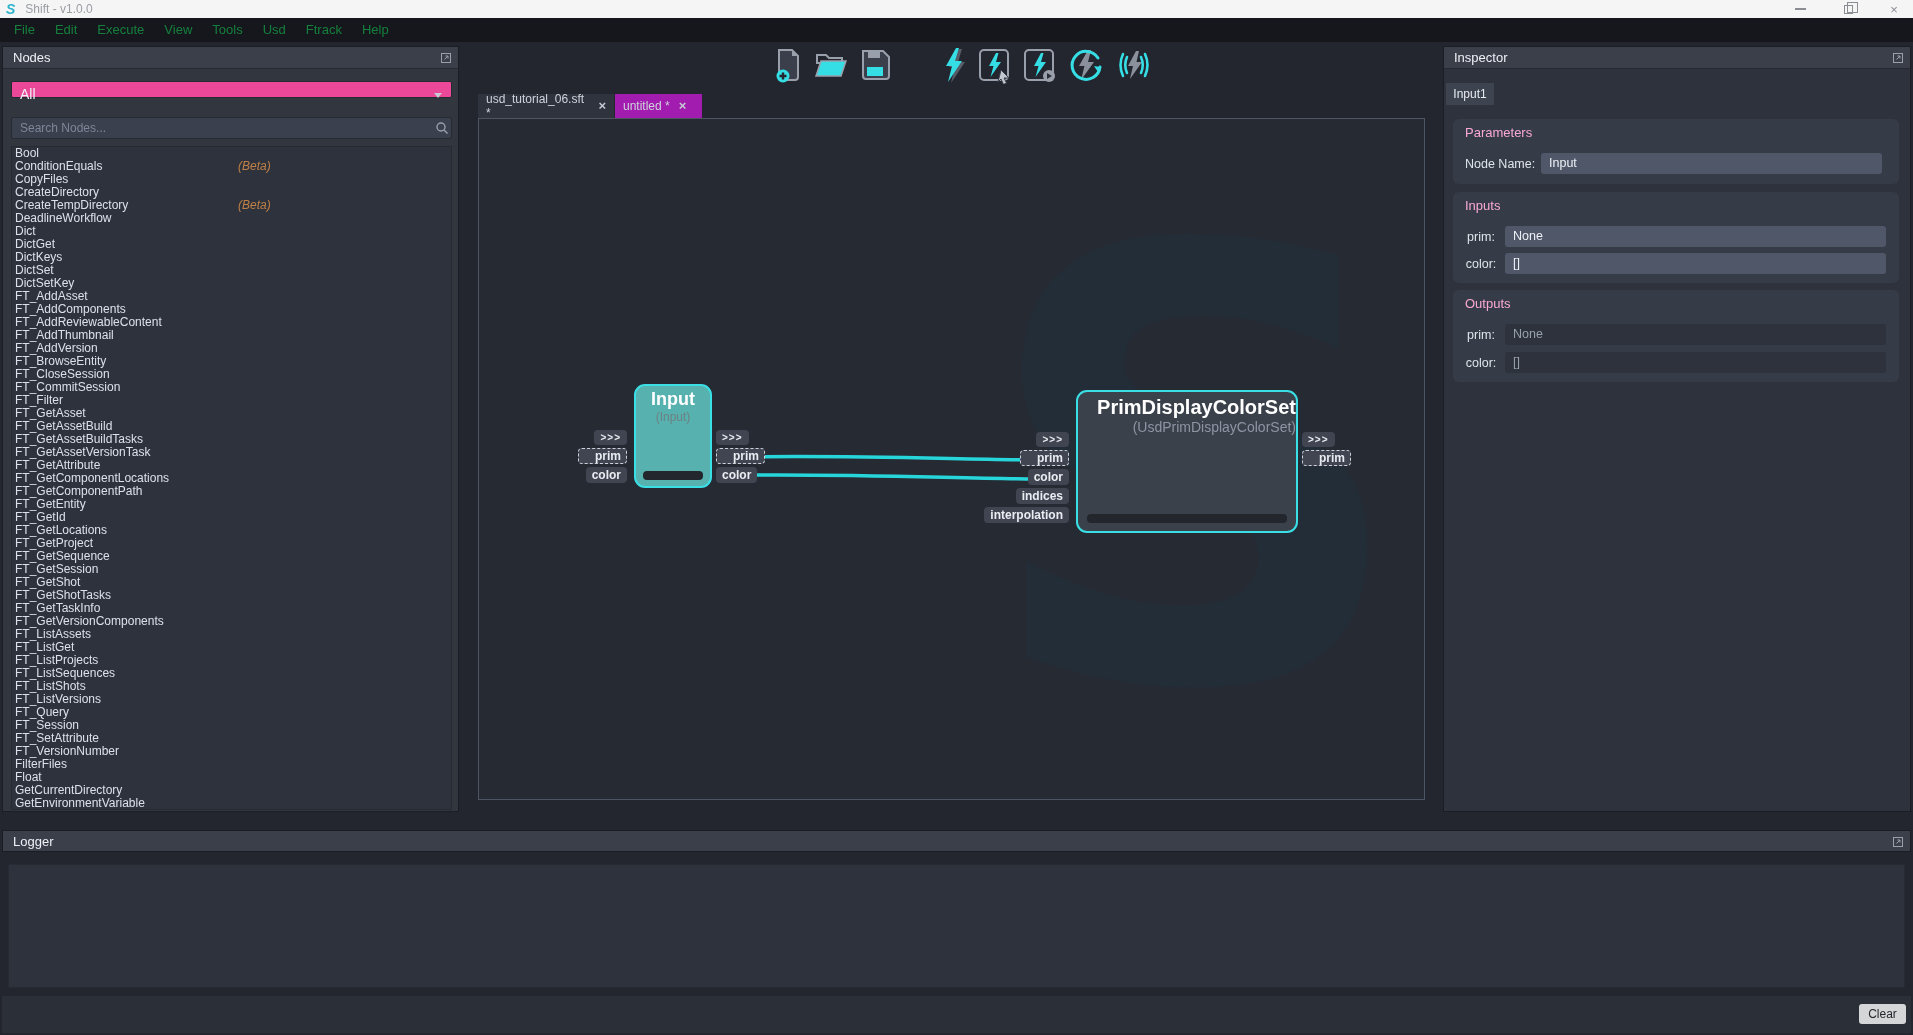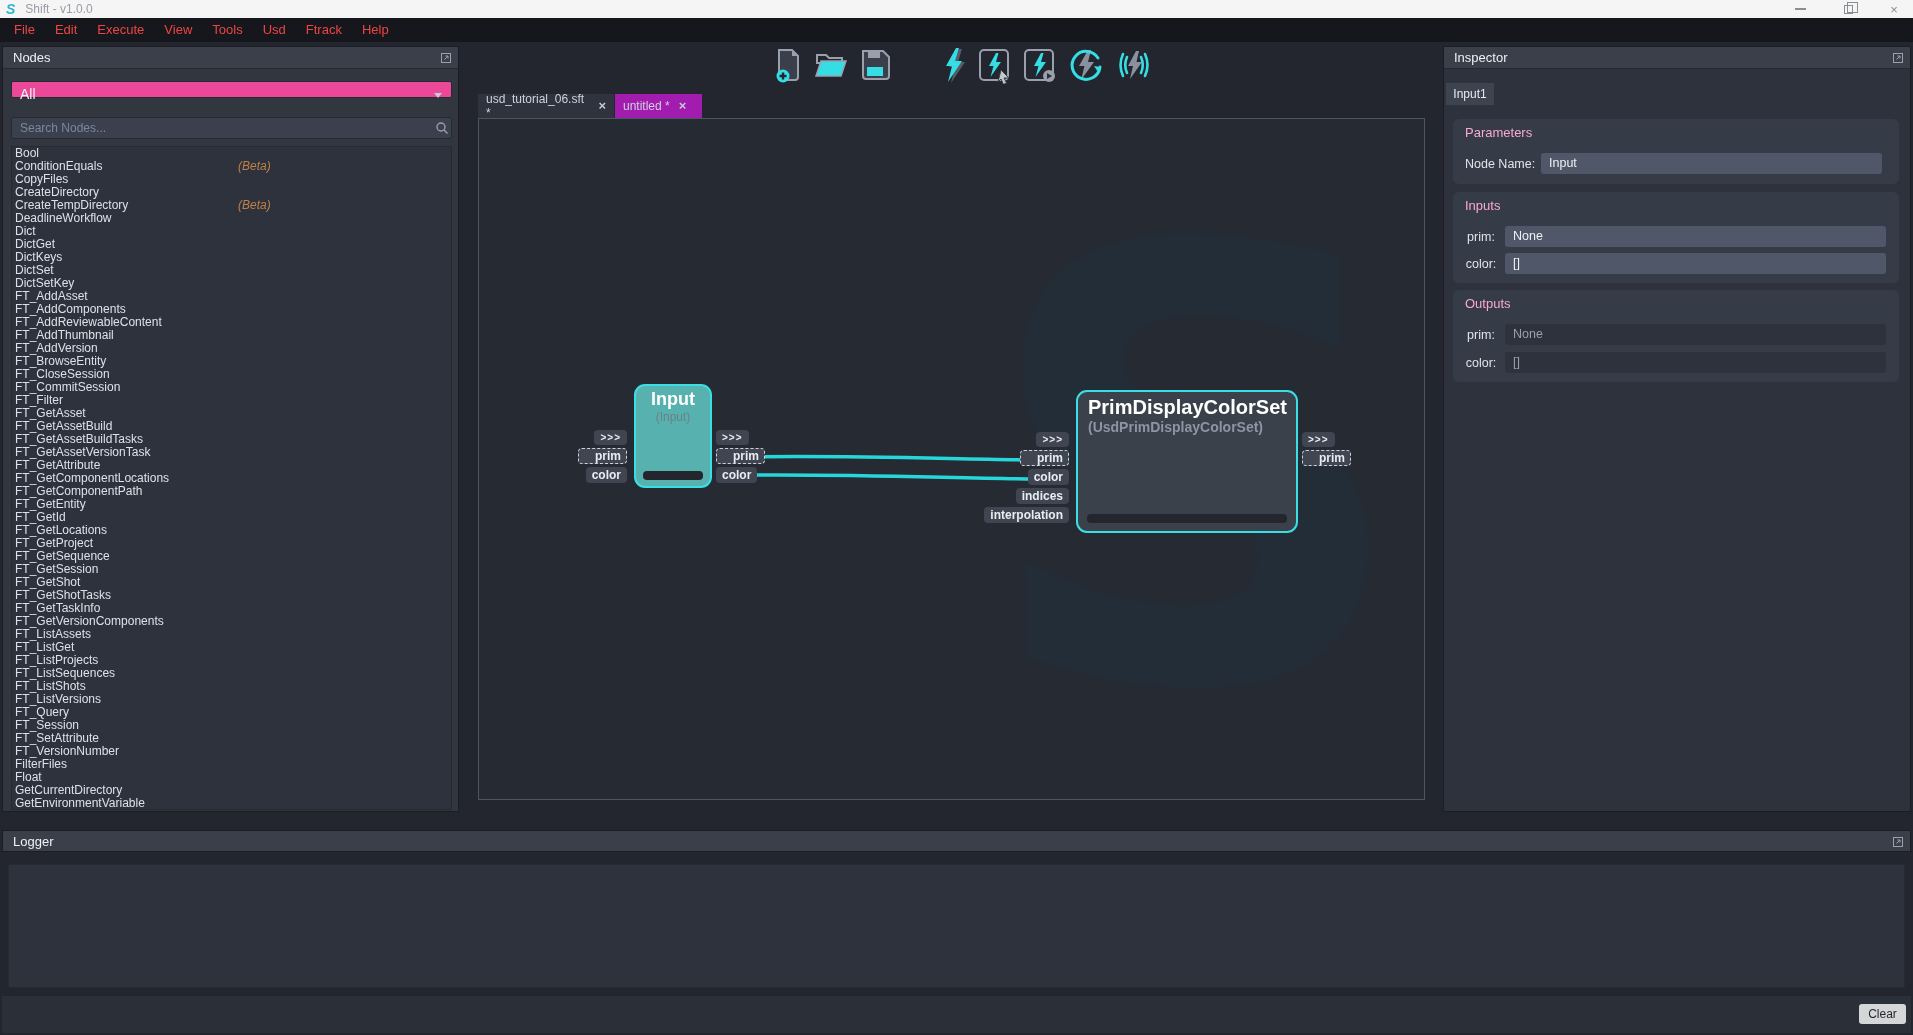--- a/index.html
+++ b/index.html
@@ -12,21 +12,21 @@
   .app-title { color:#9a9da3; font-size:12px; margin-left:10px; }
   .win-btn { position:absolute; top:0; width:30px; height:18px; display:flex; align-items:center; justify-content:center; color:#6d7076; }
   .win-min { left:1785px; } .win-min::after{ content:""; width:11px; height:2px; background:#8a8d92; }
   .win-restore { left:1833px; }
   .win-restore .sq { position:relative; width:9px; height:9px; border:1px solid #8a8d92; background:#f5f5f6; }
   .win-restore .sq::before { content:""; position:absolute; left:2px; top:-4px; width:9px; height:9px; border:1px solid #8a8d92; }
   .win-close { left:1879px; font-size:13px; color:#8a8d92; }
 
   
   .menubar { position:absolute; left:0; top:18px; width:1913px; height:24px; background:#15171c; display:flex; align-items:center; padding-left:4px; }
-  .menu-item { color:#ef4444; font-size:13px; padding:0 10px; height:24px; line-height:24px; }
+  .menu-item { color:#15803d; font-size:13px; padding:0 10px; height:24px; line-height:24px; }
 
   
   .panel { position:absolute; background:#31363f; border:1px solid #1a1d23; }
   .panel-titlebar { position:absolute; left:0; top:0; right:0; height:22px; background:#3a3f4a; border-bottom:1px solid #262932; display:flex; align-items:center; padding:0 10px; color:#eef1f5; font-size:13px; }
   .undock { position:absolute; right:6px; top:5px; }
 
   
   .nodes-panel { left:2px; top:46px; width:457px; height:766px; }
   .node-filter { position:absolute; left:8px; top:34px; width:441px; height:17px; background:#ec4899; border:1px solid #262a31; border-radius:2px; color:#eef1f5; font-size:14px; line-height:25px; padding-left:8px; }
   .node-filter .arrow { position:absolute; right:9px; top:11px; width:0; height:0; border-left:4px solid transparent; border-right:4px solid transparent; border-top:5px solid #c6cbd4; }
@@ -48,23 +48,23 @@
 
   
   .canvas { position:absolute; left:478px; top:118px; width:947px; height:682px; background:#262a33; border:1px solid #4d5563; overflow:hidden; }
   .watermark { position:absolute; left:420px; top:40px; pointer-events:none; }
   .wires { position:absolute; left:0; top:0; }
 
   .gnode { position:absolute; border:2px solid #3adfe6; border-radius:11px; }
   .input-node { left:155px; top:265px; width:78px; height:104px; background:#57b1ae; }
   .input-node .n-title { margin-top:3px; text-align:center; color:#ffffff; font-weight:bold; font-size:18px; }
   .input-node .n-sub { text-align:center; color:#6d8184; font-size:12px; }
-  .pdcs-node { left:597px; top:271px; width:222px; height:143px; background:#3a414b; }
+  .pdcs-node { left:597px; top:271px; width:222px; height:143px; background:#3a414b;text-align:right; }
   .pdcs-node .n-title { margin:4px 0 0 10px; color:#ffffff; font-weight:bold; font-size:20px; white-space:nowrap; }
-  .pdcs-node .n-sub { margin-left:10px; color:#8d95a4; font-size:14px; white-space:nowrap;font-weight:bold; }
+  .pdcs-node .n-sub { margin-left:10px; color:#8d95a4; font-size:14px; white-space:nowrap; }
   .node-pill { position:absolute; background:#23262d; border-radius:4px; height:9px; }
   .input-node .node-pill { left:7px; right:7px; bottom:6px; }
   .pdcs-node .node-pill { left:9px; right:9px; bottom:8px; }
 
   .ports { position:absolute; display:flex; flex-direction:column; gap:3px; }
   .ports.align-r { align-items:flex-end; }
   .ports.align-l { align-items:flex-start; }
   .port { background:#404551; color:#e9edf2; font-weight:bold; font-size:12px; line-height:14px; padding:0 5px; border-radius:4px; border:1px solid transparent; white-space:nowrap; }
   .port-dashed { border:1px dashed #cdd2da;padding-left:16px; }
   .port-flow { font-size:10px; letter-spacing:1px; line-height:13px; }

